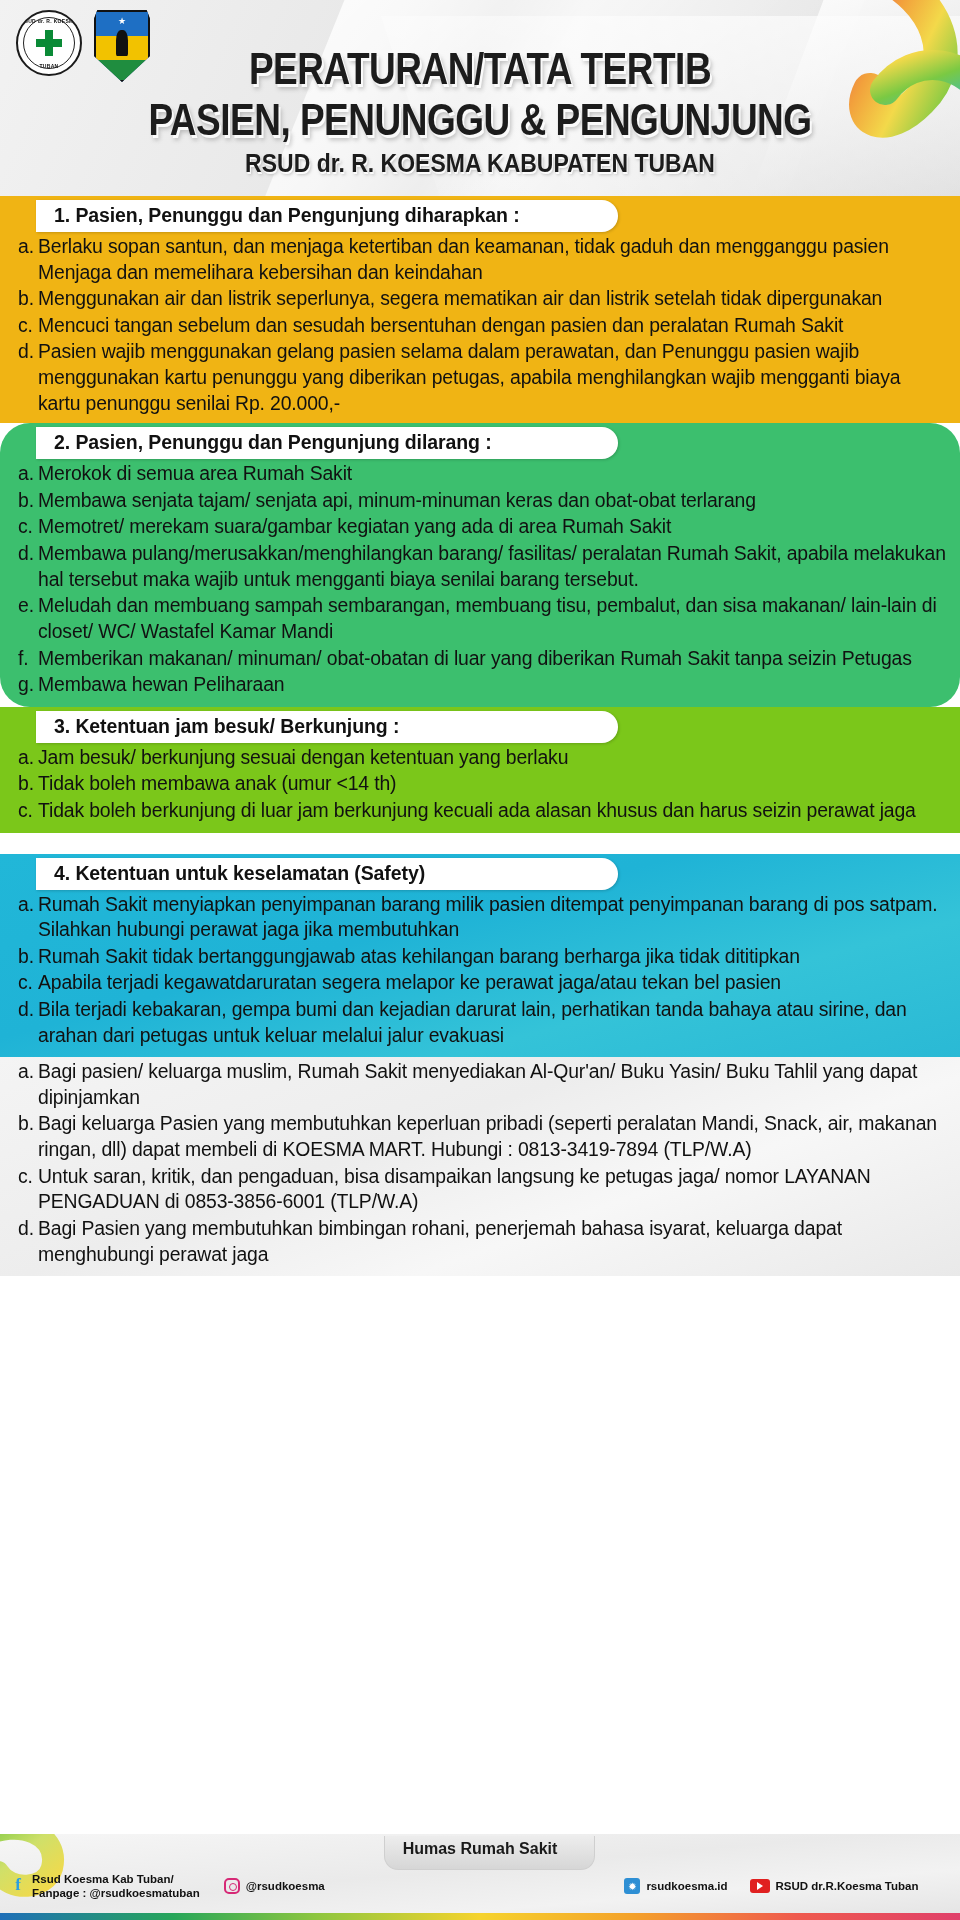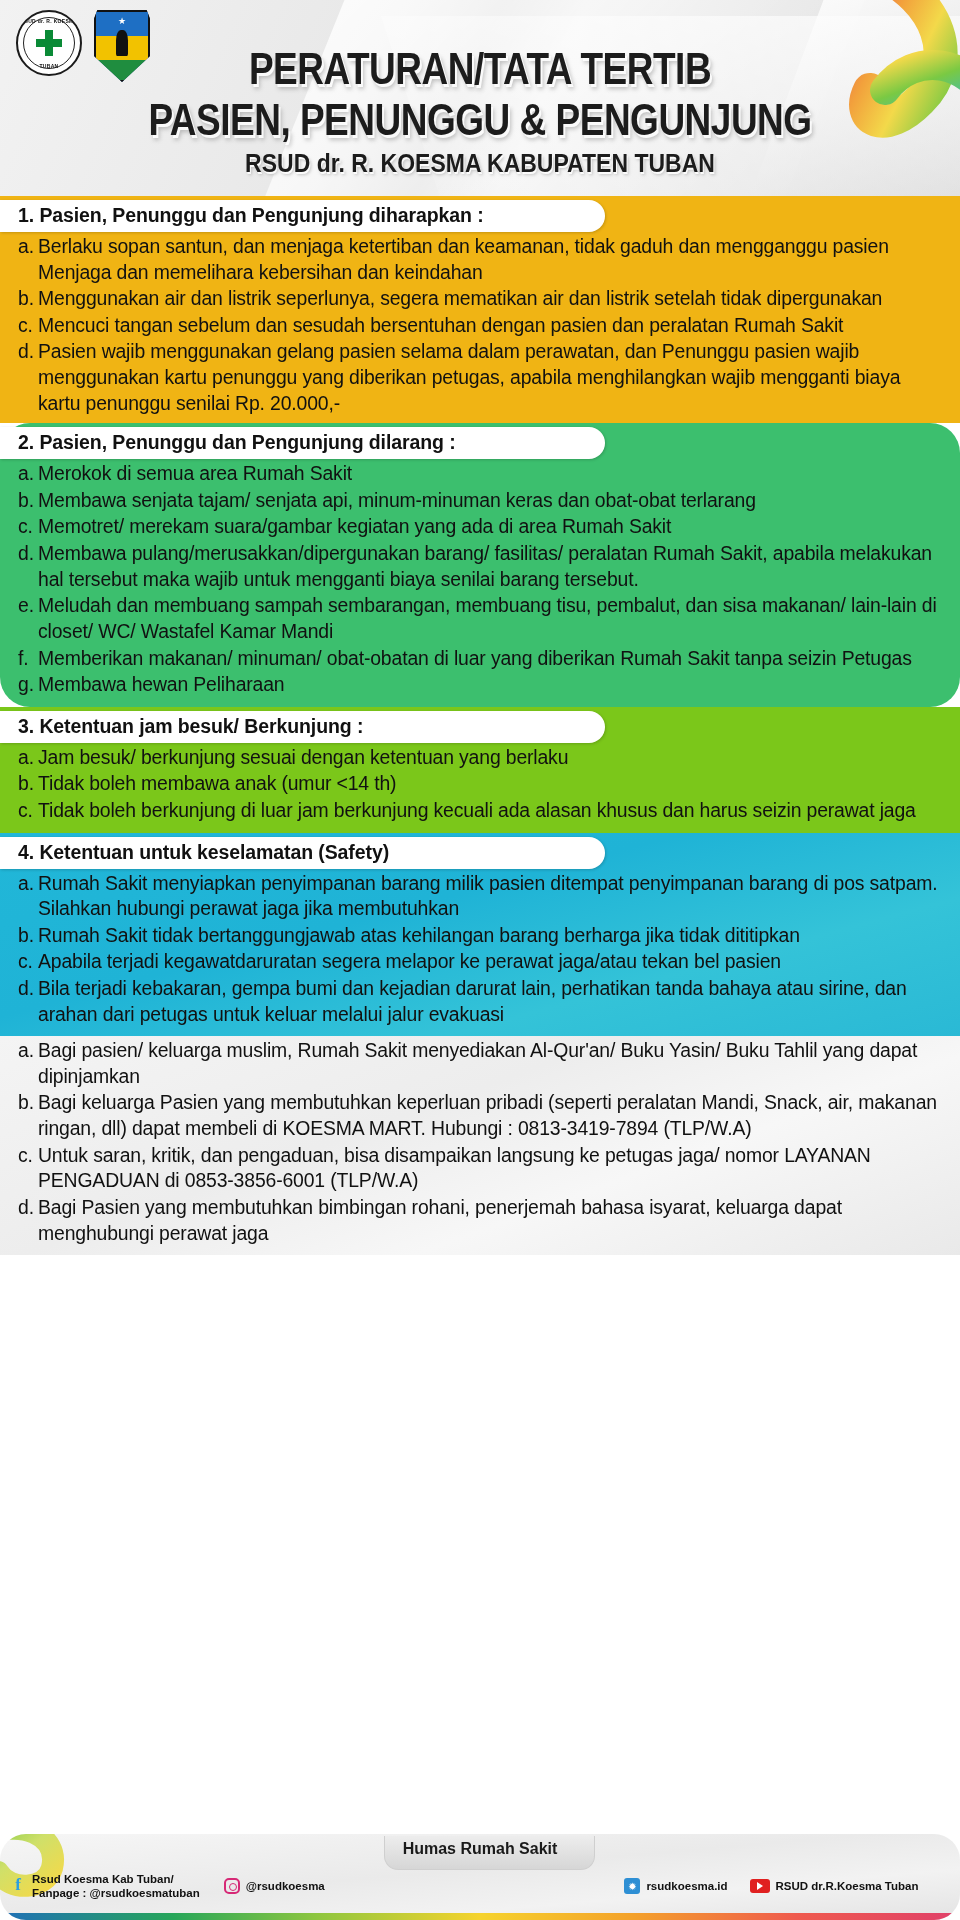--- a/index.html
+++ b/index.html
@@ -102,52 +102,51 @@
     display: inline-block;
     padding: 4px 26px 5px 18px;
     border-radius: 0 16px 16px 0;
     font-weight: bold;
     font-size: 19.5px;
     color: #111;
     box-shadow: 1px 1px 3px rgba(0,0,0,.18);
     min-width: 63%;
     letter-spacing: -0.1px;
   }
-  .sec-head-row { padding-top: 4px; }
+  .sec-head-row { padding-top: 4px; padding-left: 36px; }
   .sec-body { padding: 2px 14px 8px 14px; }
 
   ul.items { list-style: none; }
   ul.items > li {
     display: flex;
     font-size: 19.4px;
     line-height: 1.32;
     color: #111;
     padding: 0 0 1px 0;
     letter-spacing: -0.15px;
   }
   ul.items > li .mk {
     width: 24px; flex: 0 0 24px; text-align: left; padding-left: 4px;
   }
   ul.items > li .tx { flex: 1 1 auto; }
 
   .sec1 { background: #f0b414; }
   .sec1 .sec-body { padding-bottom: 6px; }
   .sec2 { background: #3cbf6e; border-radius: 30px; }
   .sec3 { background: #7bc71a; }
-  .sec4 { background: linear-gradient(165deg,#21b7d8 0%, #1fb3d6 40%, #34c3d8 70%, #2ab9d5 100%); }
+  .sec4 { background: linear-gradient(165deg,#21b7d8 0%, #1fb3d6 40%, #34c3d8 70%, #2ab9d5 100%); margin-top: 21px; }
   .sec5 { background: linear-gradient(160deg,#f4f4f4 0%, #ededed 40%, #f7f7f7 65%, #e9e9e9 100%); }
   .sec5 .sec-head { background: transparent; box-shadow:none; padding-left: 14px; }
   b, strong { font-weight: normal; }
 
   
   .footer {
     position: absolute; left: 0; right: 0; bottom: 0; height: 86px;
     background: linear-gradient(175deg,#f6f6f6 0%, #eaeaea 45%, #f2f2f2 70%, #e3e3e3 100%);
     overflow: hidden;
-    border-radius: 26px;
   }
   .ft-swoosh { position:absolute; left:-10px; top:-6px; width:140px; height:70px;}
   .ft-humas {
     position:absolute; left:0; right:0; top:6px; text-align:center;
     font-size: 16px; font-weight: bold; color:#1a1a1a;
   }
   .ft-panel {
     position:absolute; left: 40%; top: 2px; width: 22%; height: 34px;
     background: linear-gradient(180deg,#ededed,#d6d6d6);
     border-radius: 0 0 14px 14px; border:1px solid #cfcfcf; border-top:none;
@@ -263,21 +262,21 @@
             <li>
               <span class="mk">b.</span>
               <span class="tx">Membawa senjata tajam/ senjata api, minum-minuman keras dan obat-obat terlarang</span>
             </li>
             <li>
               <span class="mk">c.</span>
               <span class="tx">Memotret/ merekam suara/gambar kegiatan yang ada di area Rumah Sakit</span>
             </li>
             <li>
               <span class="mk">d.</span>
-              <span class="tx">Membawa pulang/merusakkan/dipergunakan barang/ fasilitas/ peralatan Rumah Sakit, apabila melakukan hal tersebut maka wajib untuk mengganti biaya senilai barang tersebut.</span>
+              <span class="tx">Membawa pulang/merusakkan/menghilangkan barang/ fasilitas/ peralatan Rumah Sakit, apabila melakukan hal tersebut maka wajib untuk mengganti biaya senilai barang tersebut.</span>
             </li>
             <li>
               <span class="mk">e.</span>
               <span class="tx">Meludah dan membuang sampah sembarangan, membuang tisu, pembalut, dan sisa makanan/ lain-lain di closet/ WC/ Wastafel Kamar Mandi</span>
             </li>
             <li>
               <span class="mk">f.</span>
               <span class="tx">Memberikan makanan/ minuman/ obat-obatan di luar yang diberikan Rumah Sakit tanpa seizin Petugas</span>
             </li>
             <li>

